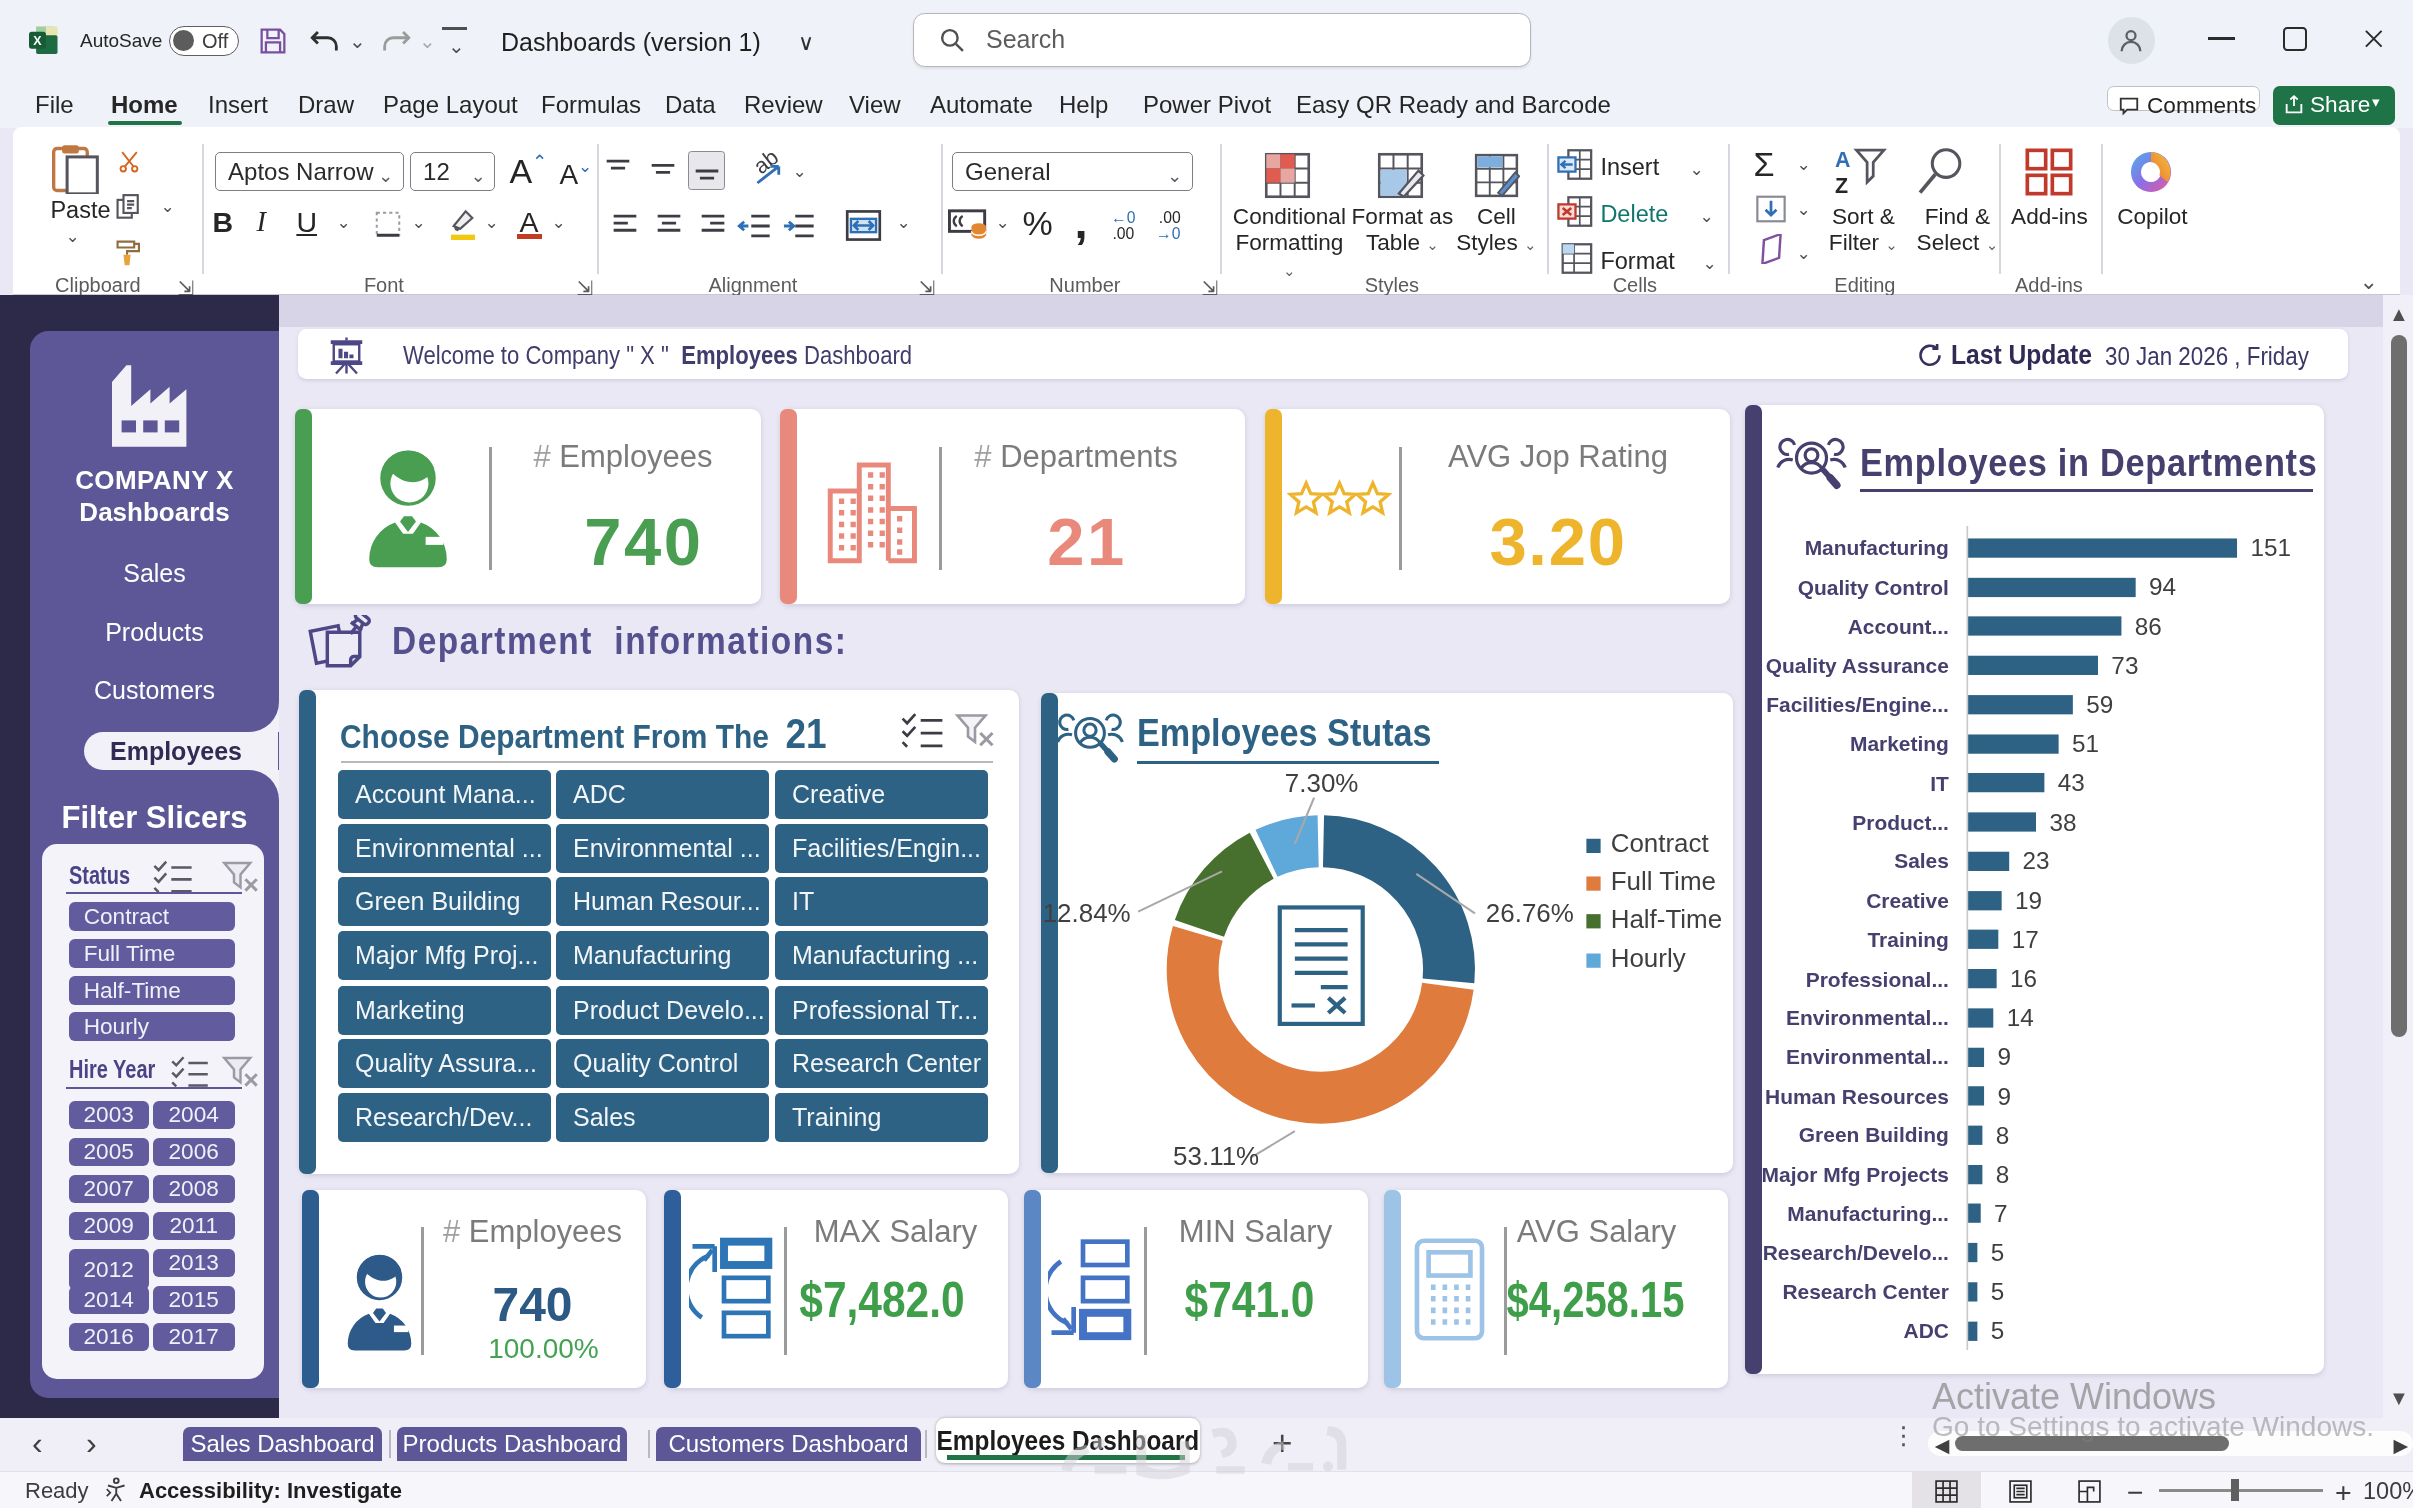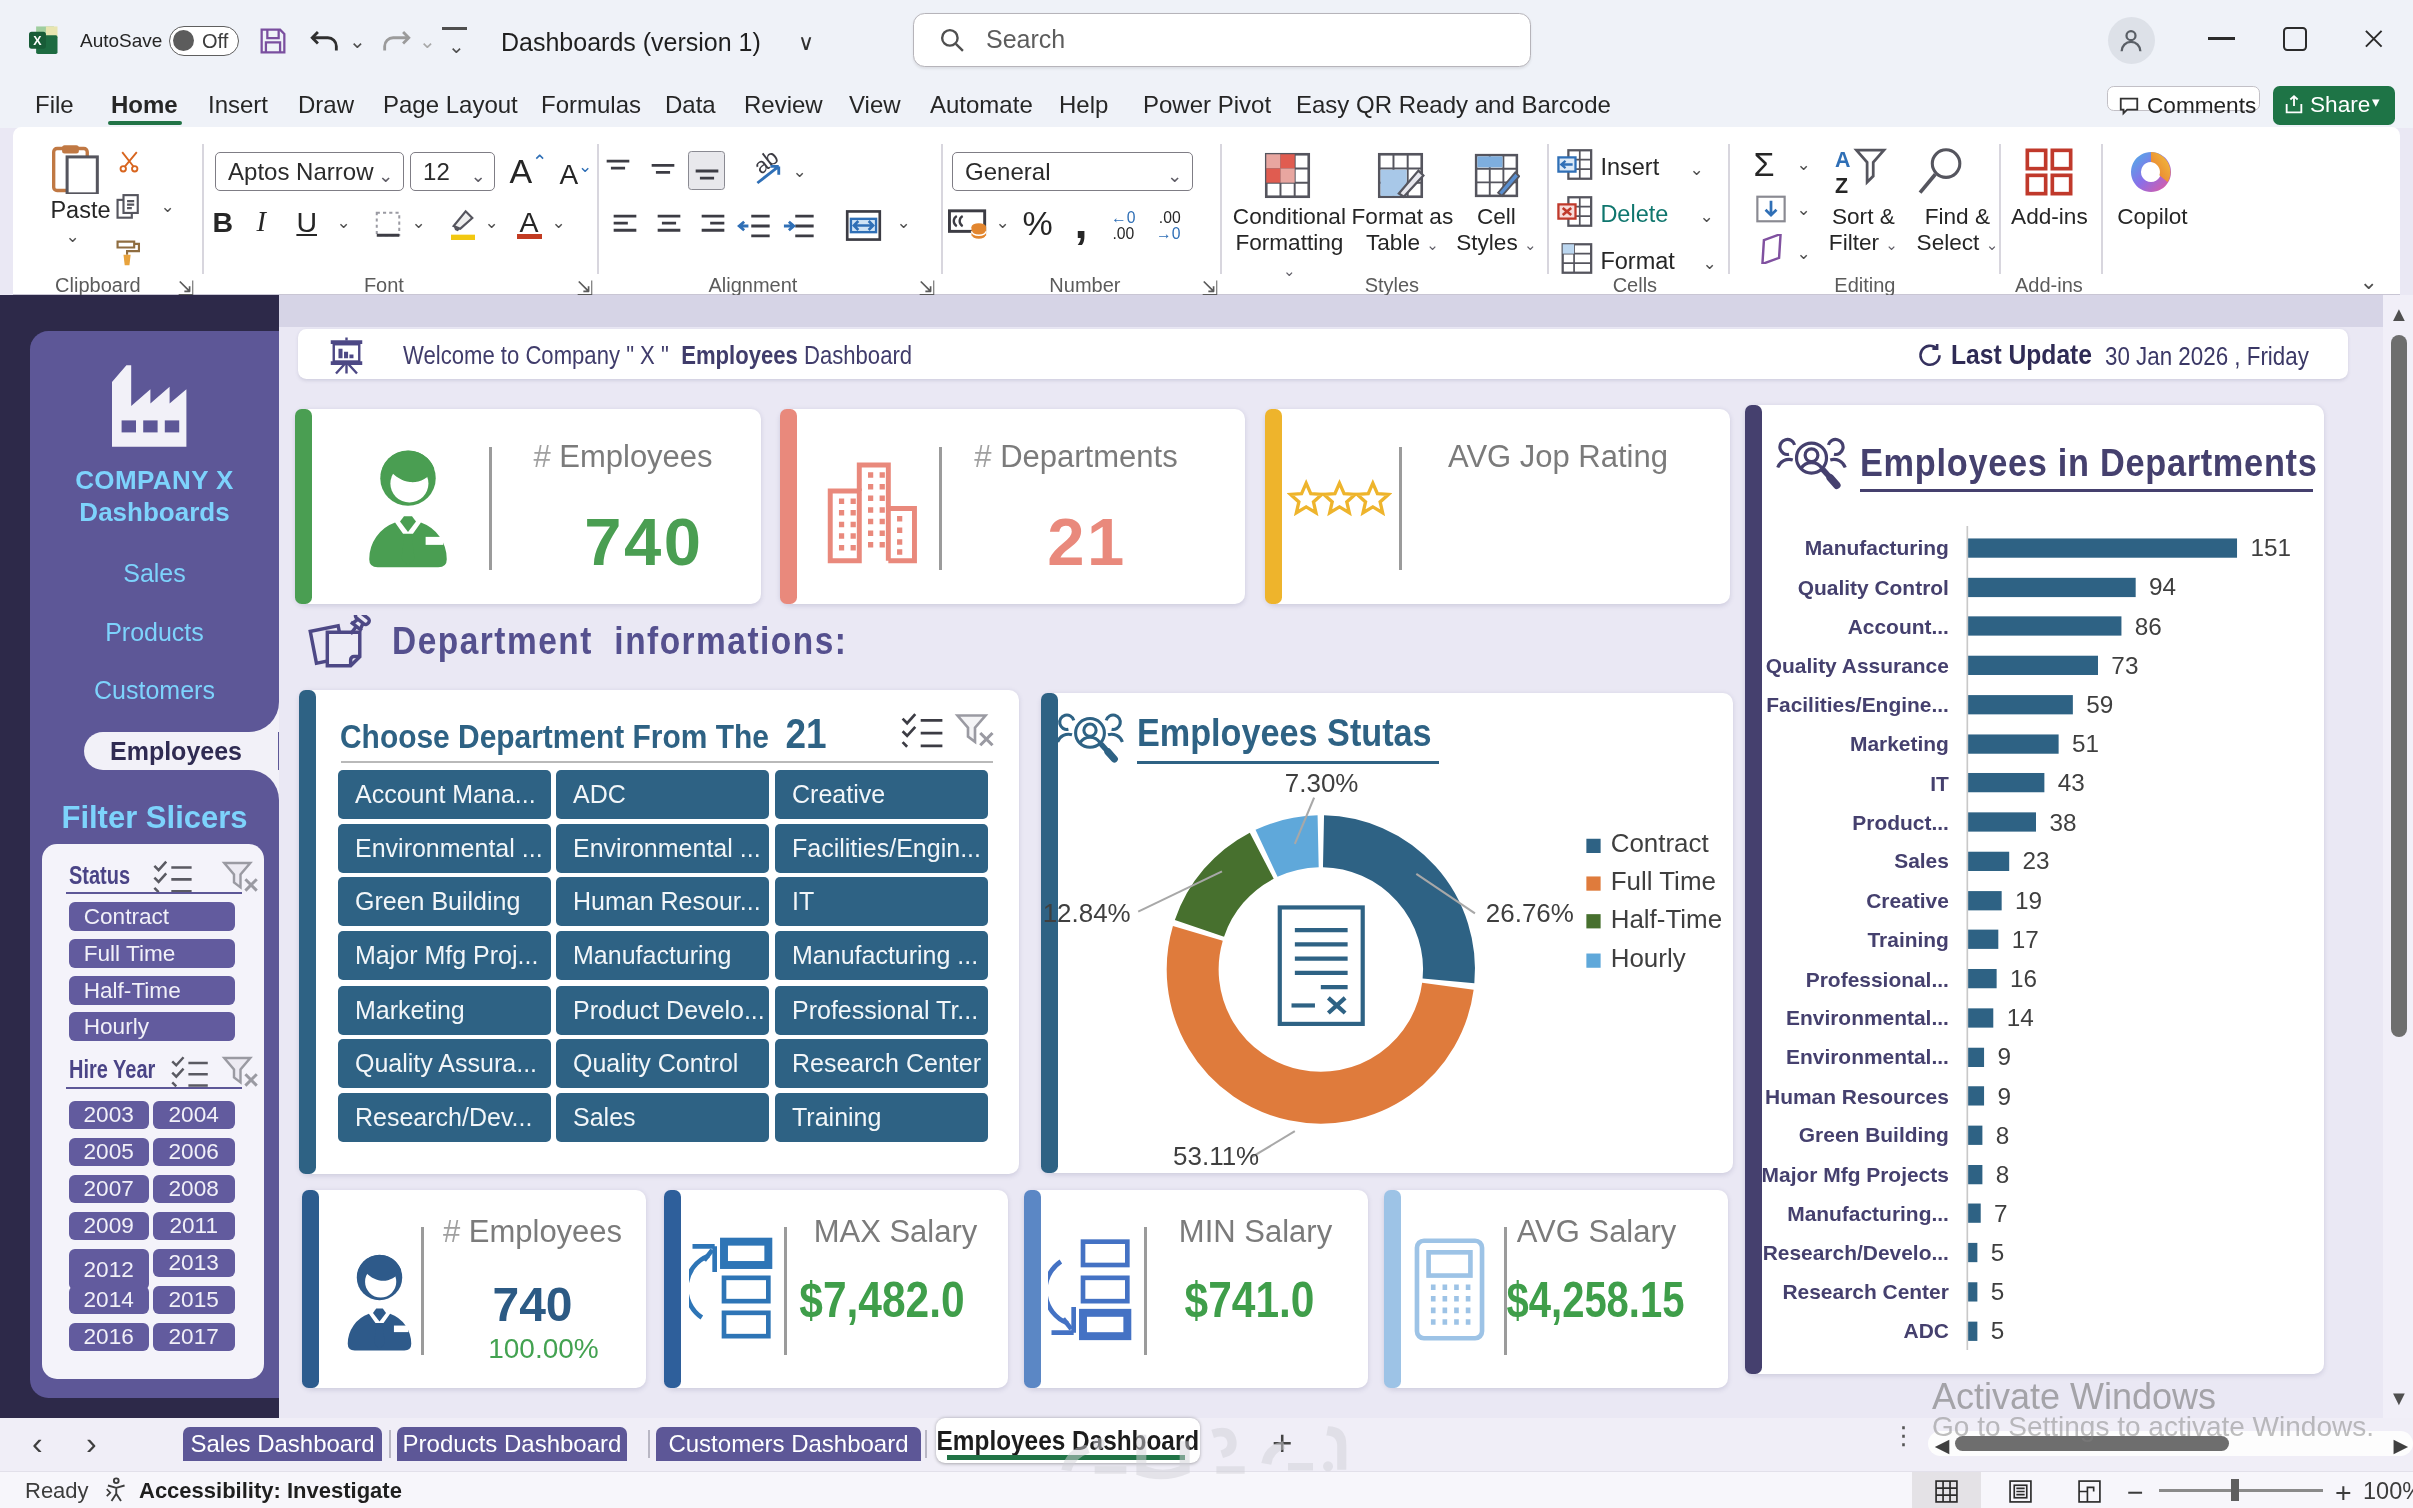--- a/index.html
+++ b/index.html
@@ -12,21 +12,21 @@
 #ribbon { position:absolute; left:13.4px; top:127px; width:2387px; height:168px; background:#ffffff; border-radius:8.4px 8.4px 0 0; border-bottom:1.7px solid #c9c6d4; }
 .tab { position:absolute; top:6.7px; font-size:24px; color:#262626; }
 .gsep { position:absolute; top:17px; width:1.7px; height:130px; background:#d8d6de; }
 .glabel { position:absolute; top:147px; font-size:20px; color:#5b5b5b; width:251px; margin-left:-126px; text-align:center; }
 .launch { position:absolute; top:149px; font-size:20px; color:#5b5b5b; }
 .combo { position:absolute; border:1.7px solid #7f7d85; border-radius:5px; background:#fff; font-size:24px; color:#2b2b2b; }
 .chev { color:#5f5d66; font-size:18.4px; }
 
 #sidebar { position:absolute; left:0; top:295px; width:279px; height:1123px; background:#2d2949; }
 #sidepanel { position:absolute; left:30px; top:36px; width:249px; height:1067px; background:#5d5797; border-radius:18.4px 0 0 18.4px; }
-.navitem { position:absolute; left:0; width:249px; text-align:center; font-size:25px; color:#7dd3fc; }
+.navitem { position:absolute; left:0; width:249px; text-align:center; font-size:25px; color:#ffffff; }
 #slicerbox { position:absolute; left:11.7px; top:513px; width:222px; height:535px; background:#f4f3fa; border-radius:15px; }
 .slicertitle { font-weight:bold; color:#4a4486; font-size:25px; transform:scaleX(0.8); transform-origin:left; }
 .sbtn { position:absolute; background:#625b9e; color:#f1f0f8; font-size:22.6px; border-radius:5.9px; display:flex; align-items:center; }
 
 #main { position:absolute; left:279px; top:295px; width:2104px; height:1123px; background:#eae8f4; }
 .card { position:absolute; background:#ffffff; border-radius:10px; box-shadow:0 1.7px 5px rgba(80,80,120,0.18); }
 .accent { position:absolute; width:17px; border-radius:6.7px; }
 .kpilabel { position:absolute; font-size:31px; color:#7b7b7b; text-align:center; }
 .kpival { position:absolute; font-weight:bold; text-align:center; }
 .kdiv { position:absolute; width:2.5px; background:#9b9b9b; }
@@ -456,20 +456,21 @@
   <div class="kpival" style="left:703px;top:208px;width:210px;font-size:67px;color:#e9897c;letter-spacing:2.5px">21</div>
   <div class="kdiv" style="left:660px;top:152px;height:123px"></div>
   <div class="card" style="left:986px;top:114px;width:465px;height:195px"></div>
   <div class="accent" style="left:986px;top:114px;height:195px;background:#eeb42c"></div>
   <svg class="abs" style="left:1008px;top:184px" width="105" height="50" viewBox="0 0 50 24" fill="none" stroke="#eeb42c" stroke-width="1.6">
     <path d="M9 2 l2.2 5 l5.3 0.4 l-4 3.6 l1.2 5.2 l-4.7 -2.8 l-4.7 2.8 l1.2 -5.2 l-4 -3.6 l5.3 -0.4 z"></path>
     <path d="M25 2 l2.2 5 l5.3 0.4 l-4 3.6 l1.2 5.2 l-4.7 -2.8 l-4.7 2.8 l1.2 -5.2 l-4 -3.6 l5.3 -0.4 z"></path>
     <path d="M41 2 l2.2 5 l5.3 0.4 l-4 3.6 l1.2 5.2 l-4.7 -2.8 l-4.7 2.8 l1.2 -5.2 l-4 -3.6 l5.3 -0.4 z"></path>
   </svg>
   <div class="kpilabel" style="left:1149px;top:144px;width:260px;white-space:nowrap">AVG Jop Rating</div>
+  <div class="kpival" style="left:1149px;top:208px;width:260px;font-size:67px;color:#eeb42c;letter-spacing:1.7px">3.20</div>
   <div class="kdiv" style="left:1120px;top:152px;height:123px"></div>
 
   <svg class="abs" style="left:27px;top:320px" width="69" height="59" viewBox="0 0 34 29" fill="none" stroke="#4d4885" stroke-width="1.7">
     <rect x="3.5" y="6.5" width="14" height="16" transform="rotate(-11 10.5 14.5)"></rect>
     <path d="M10.5 8.5 h16 v12 l-4.5 4.5 h-11.5 z" fill="#edecf6"></path>
     <path d="M22 25 v-3 a1.6 1.6 0 0 1 1.6 -1.6 h3"></path>
     <g transform="rotate(38 24 6)">
       <rect x="20.5" y="-1.5" width="7.5" height="3.4" rx="1.5"></rect>
       <path d="M22.8 1.9 l-0.8 3.2 M26 1.9 l0.8 3.2"></path>
       <path d="M21 5.2 h6.8"></path>

